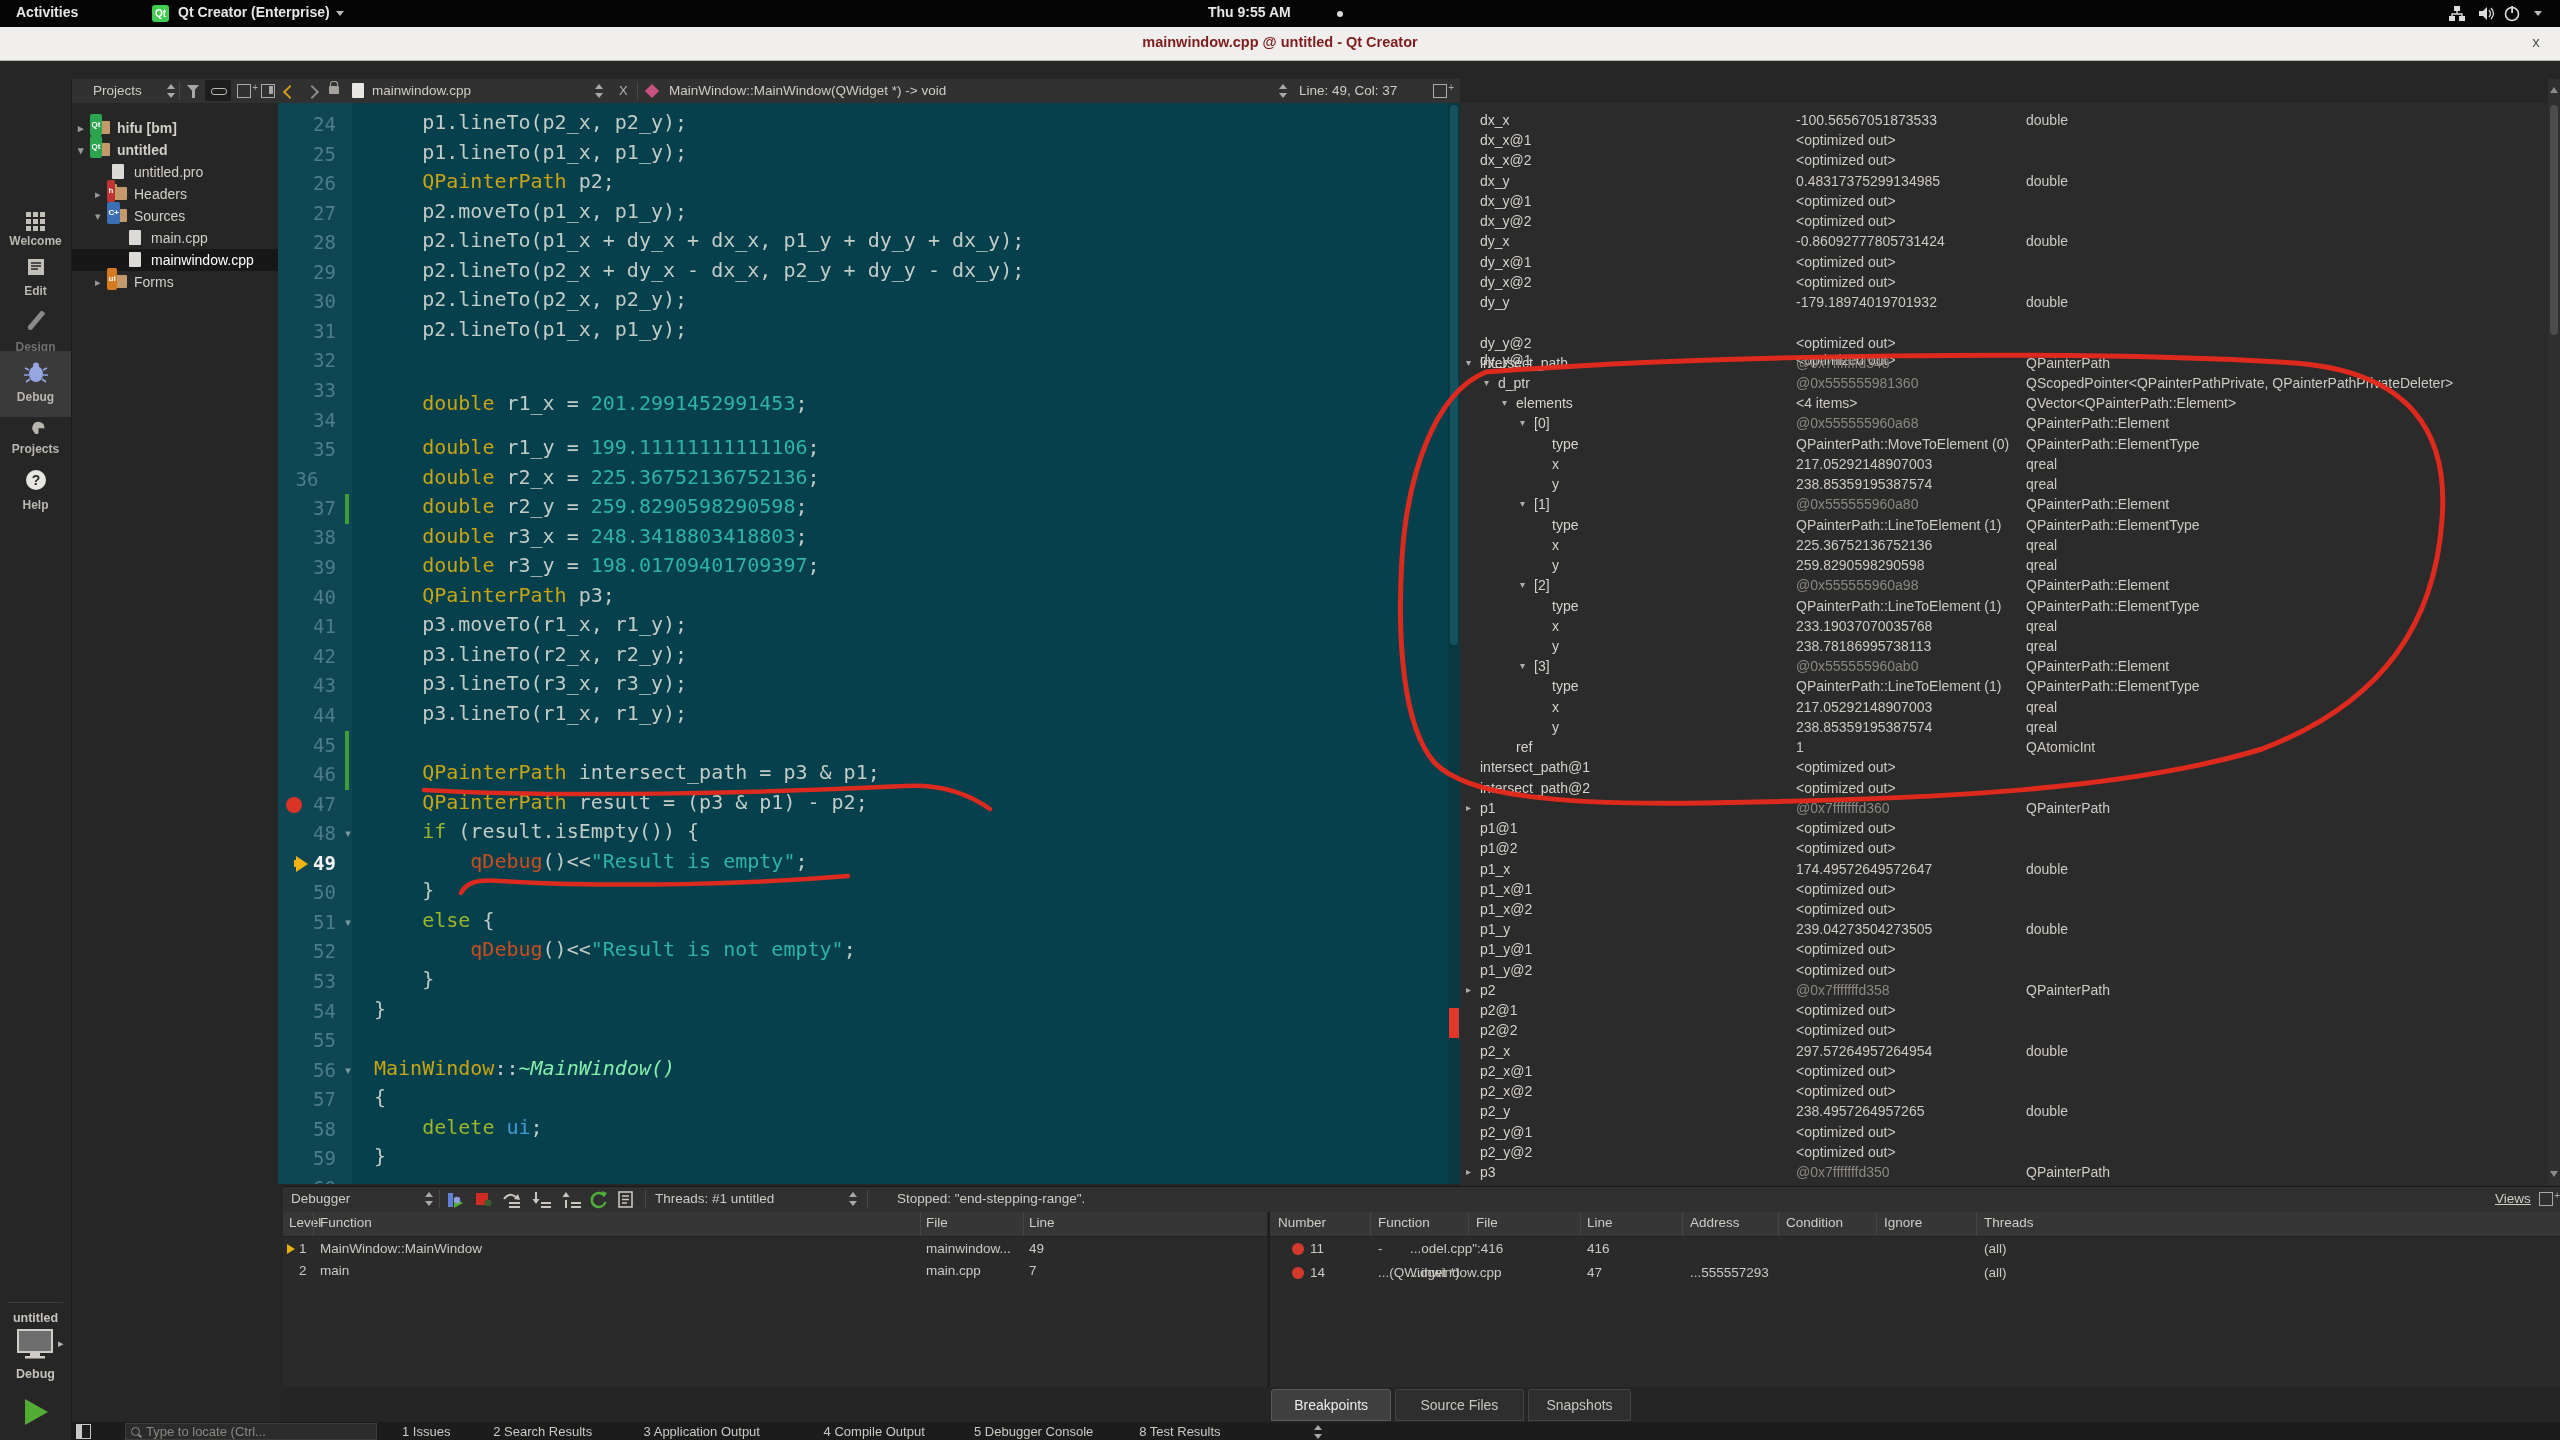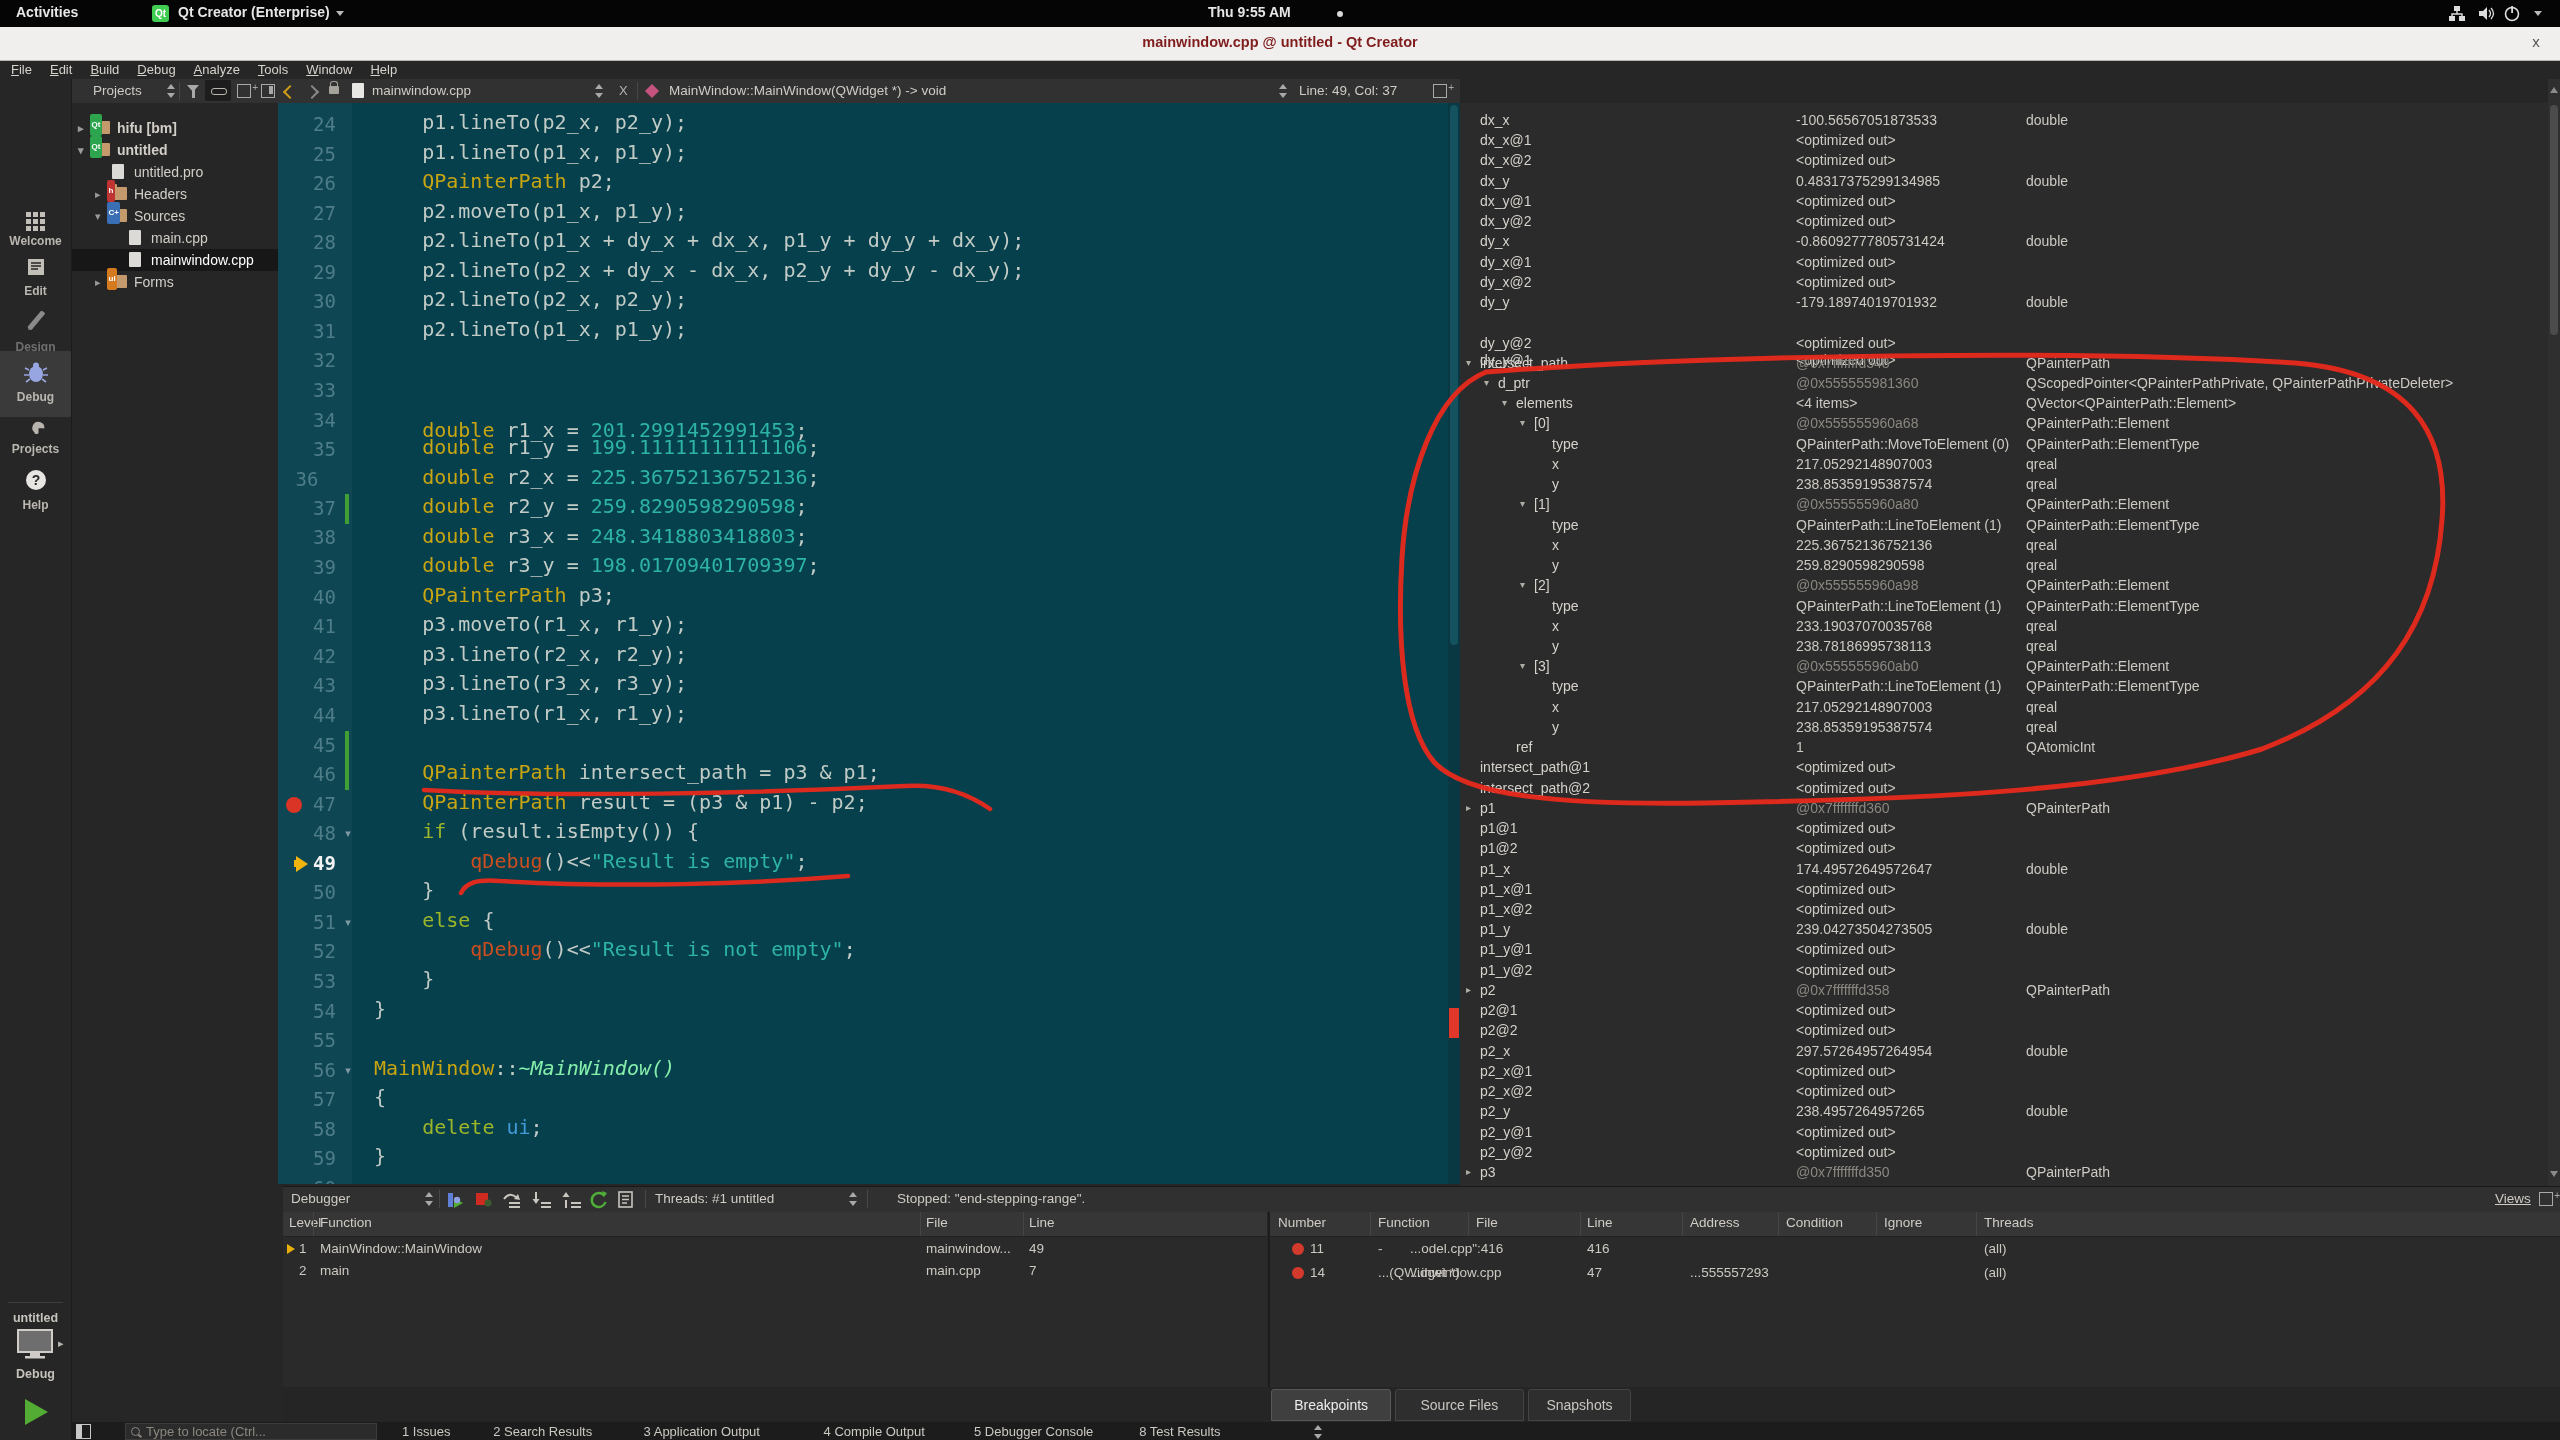--- a/index.html
+++ b/index.html
@@ -146,21 +146,20 @@
         <rect x="8.2" y="1" width="1.8" height="7" fill="#dcdcdc"></rect>
       </svg>
     <span class="caret" style="position:absolute;left:2528px;top:11px"></span>
   </div>
 
   <div class="abs" id="titlebar">
     <div class="title">mainwindow.cpp @ untitled - Qt Creator</div>
     <div class="close">x</div>
   </div>
 
-  <div class="abs" id="menubar"><span class="mi"><u>F</u>ile</span><span class="mi"><u>E</u>dit</span><span class="mi"><u>B</u>uild</span><span class="mi"><u>D</u>ebug</span><span class="mi"><u>A</u>nalyze</span><span class="mi"><u>T</u>ools</span><span class="mi"><u>W</u>indow</span><span class="mi"><u>H</u>elp</span></div>
 
   <div class="abs" id="toolbar">
     <span class="tbtxt" style="left:22px">Projects</span>
     <span class="spin" style="left:96px"></span>
     <div class="vsep" style="left:108px"></div>
     <div class="funnel" style="left:116px"></div>
     <div class="linkbox" style="left:134px">
         <div class="linkico" style="left:6px;top:8px"></div>
       </div>
     <div class="splitico" style="left:166px"></div>
@@ -357,21 +356,21 @@
         <div class="cl" style="top: 7px;"><span class="tk-d">    p1.lineTo(p2_x, p2_y);</span></div>
         <div class="cl" style="top: 36.55px;"><span class="tk-d">    p1.lineTo(p1_x, p1_y);</span></div>
         <div class="cl" style="top: 66.1px;"><span class="tk-d">    </span><span class="tk-y">QPainterPath</span><span class="tk-d"> p2;</span></div>
         <div class="cl" style="top: 95.65px;"><span class="tk-d">    p2.moveTo(p1_x, p1_y);</span></div>
         <div class="cl" style="top: 125.2px;"><span class="tk-d">    p2.lineTo(p1_x + dy_x + dx_x, p1_y + dy_y + dx_y);</span></div>
         <div class="cl" style="top: 154.75px;"><span class="tk-d">    p2.lineTo(p2_x + dy_x - dx_x, p2_y + dy_y - dx_y);</span></div>
         <div class="cl" style="top: 184.3px;"><span class="tk-d">    p2.lineTo(p2_x, p2_y);</span></div>
         <div class="cl" style="top: 213.85px;"><span class="tk-d">    p2.lineTo(p1_x, p1_y);</span></div>
         <div class="cl" style="top: 243.4px;"></div>
         <div class="cl" style="top: 272.95px;"></div>
-        <div class="cl" style="top: 315px; text-align: right;"><span class="tk-d">    </span><span class="tk-y">double</span><span class="tk-d"> r1_x = </span><span class="tk-n">201.2991452991453</span><span class="tk-d">;</span></div>
+        <div class="cl" style="top: 288px; text-align: right;"><span class="tk-d">    </span><span class="tk-y">double</span><span class="tk-d"> r1_x = </span><span class="tk-n">201.2991452991453</span><span class="tk-d">;</span></div>
         <div class="cl" style="top: 332.05px;"><span class="tk-d">    </span><span class="tk-y">double</span><span class="tk-d"> r1_y = </span><span class="tk-n">199.11111111111106</span><span class="tk-d">;</span></div>
         <div class="cl" style="top: 361.6px;"><span class="tk-d">    </span><span class="tk-y">double</span><span class="tk-d"> r2_x = </span><span class="tk-n">225.36752136752136</span><span class="tk-d">;</span></div>
         <div class="cl" style="top: 391.15px;"><span class="tk-d">    </span><span class="tk-y">double</span><span class="tk-d"> r2_y = </span><span class="tk-n">259.8290598290598</span><span class="tk-d">;</span></div>
         <div class="cl" style="top: 420.7px;"><span class="tk-d">    </span><span class="tk-y">double</span><span class="tk-d"> r3_x = </span><span class="tk-n">248.3418803418803</span><span class="tk-d">;</span></div>
         <div class="cl" style="top: 450.25px;"><span class="tk-d">    </span><span class="tk-y">double</span><span class="tk-d"> r3_y = </span><span class="tk-n">198.01709401709397</span><span class="tk-d">;</span></div>
         <div class="cl" style="top: 479.8px;"><span class="tk-d">    </span><span class="tk-y">QPainterPath</span><span class="tk-d"> p3;</span></div>
         <div class="cl" style="top: 509.35px;"><span class="tk-d">    p3.moveTo(r1_x, r1_y);</span></div>
         <div class="cl" style="top: 538.9px;"><span class="tk-d">    p3.lineTo(r2_x, r2_y);</span></div>
         <div class="cl" style="top: 568.45px;"><span class="tk-d">    p3.lineTo(r3_x, r3_y);</span></div>
         <div class="cl" style="top: 598px;"><span class="tk-d">    p3.lineTo(r1_x, r1_y);</span></div>

